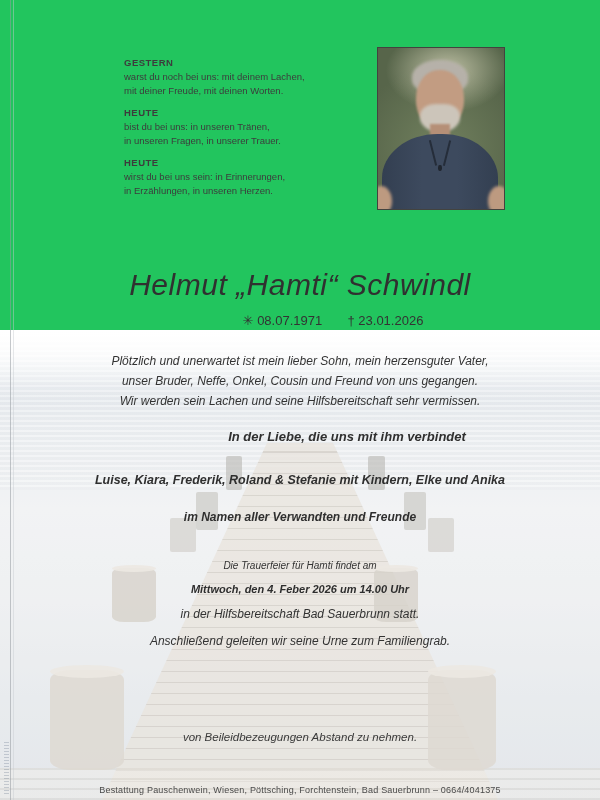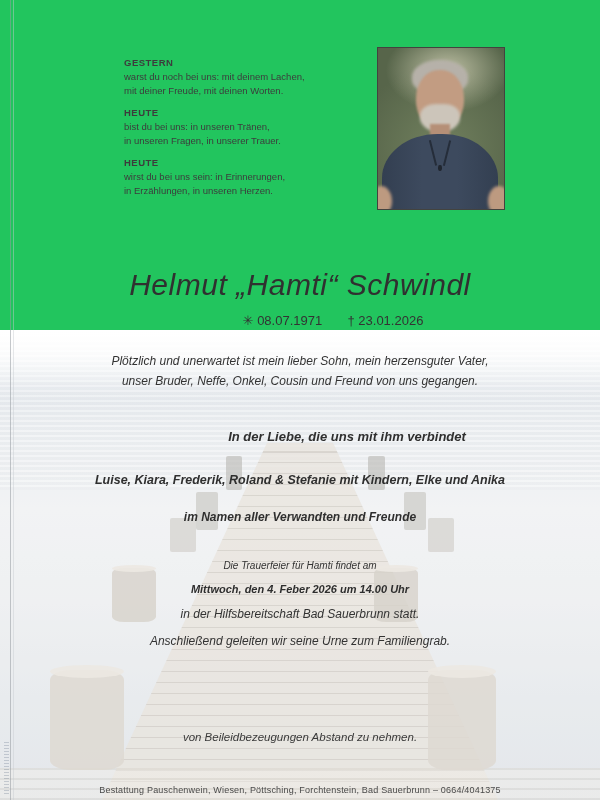--- a/index.html
+++ b/index.html
@@ -177,20 +177,21 @@
     <span>✳</span>
     <span>08.07.1971</span>
     <span class="sep"></span>
     <span>†</span>
     <span>23.01.2026</span>
   </div>
 
   <div class="center announce">
     <div>Plötzlich und unerwartet ist mein lieber Sohn, mein herzensguter Vater,</div>
     <div>unser Bruder, Neffe, Onkel, Cousin und Freund von uns gegangen.</div>
+    <div>Wir werden sein Lachen und seine Hilfsbereitschaft sehr vermissen.</div>
   </div>
 
   <div class="center love">In der Liebe, die uns mit ihm verbindet</div>
   <div class="center names">Luise, Kiara, Frederik, Roland &amp; Stefanie mit Kindern, Elke und Anika</div>
   <div class="center addendum">im Namen aller Verwandten und Freunde</div>
 
   <div class="center fun1">Die Trauerfeier für Hamti findet am</div>
   <div class="center fun2">Mittwoch, den 4. Feber 2026 um 14.00 Uhr</div>
   <div class="center fun3">in der Hilfsbereitschaft Bad Sauerbrunn statt.</div>
   <div class="center fun4">Anschließend geleiten wir seine Urne zum Familiengrab.</div>

